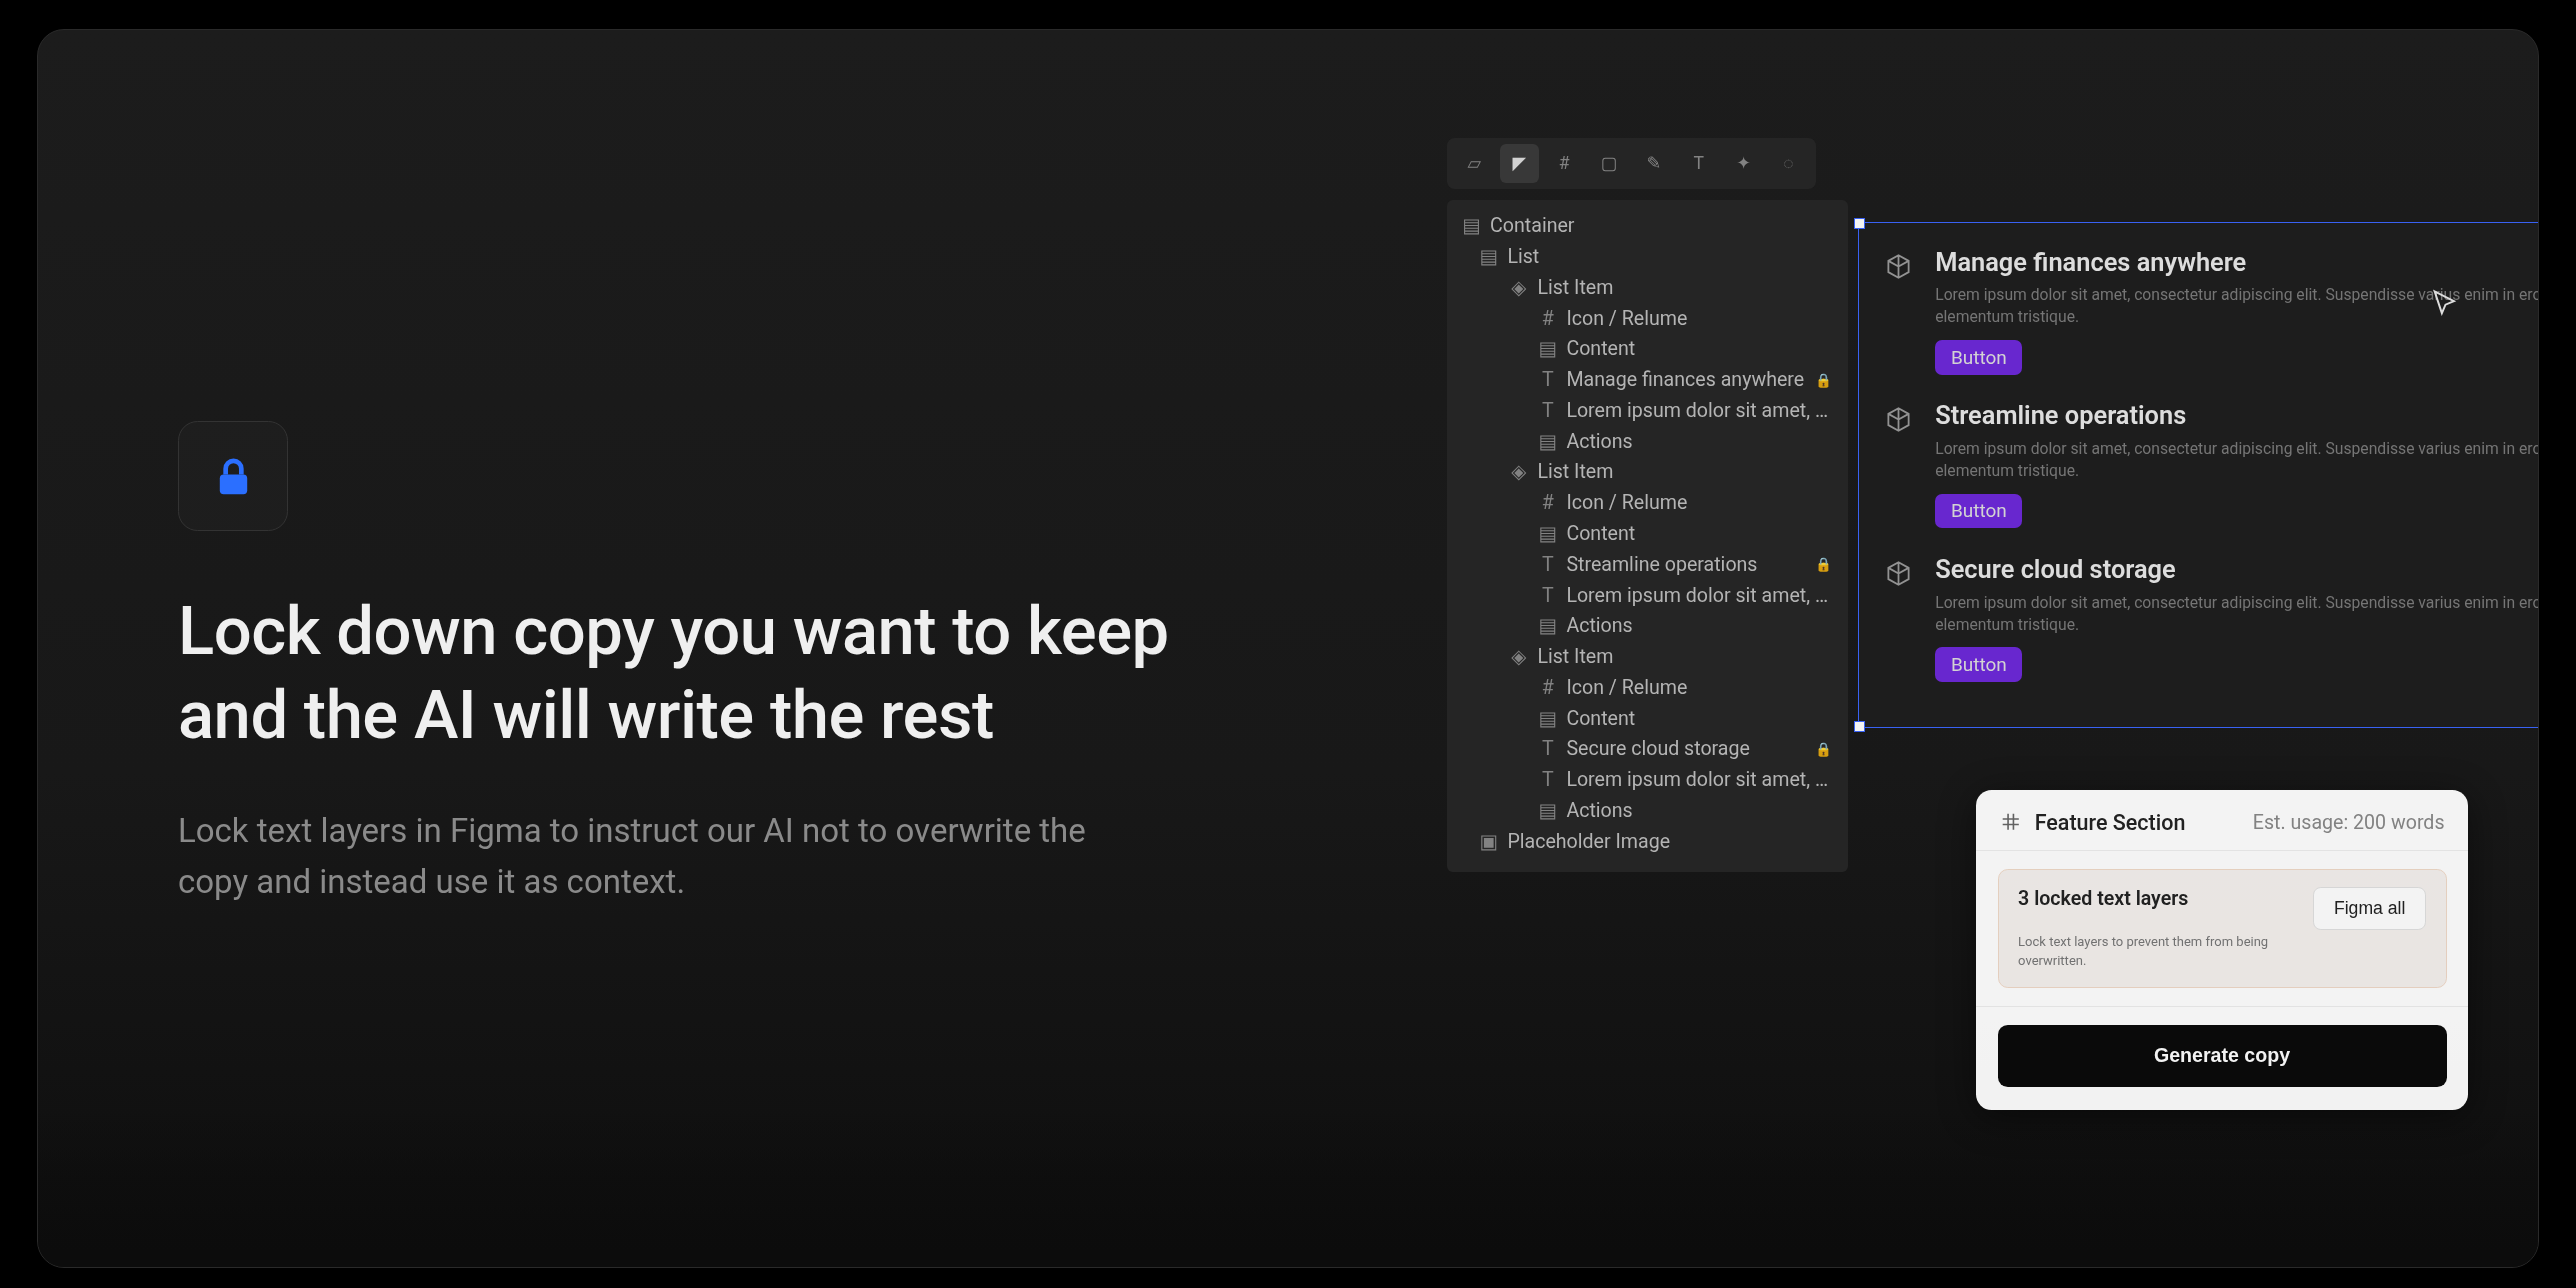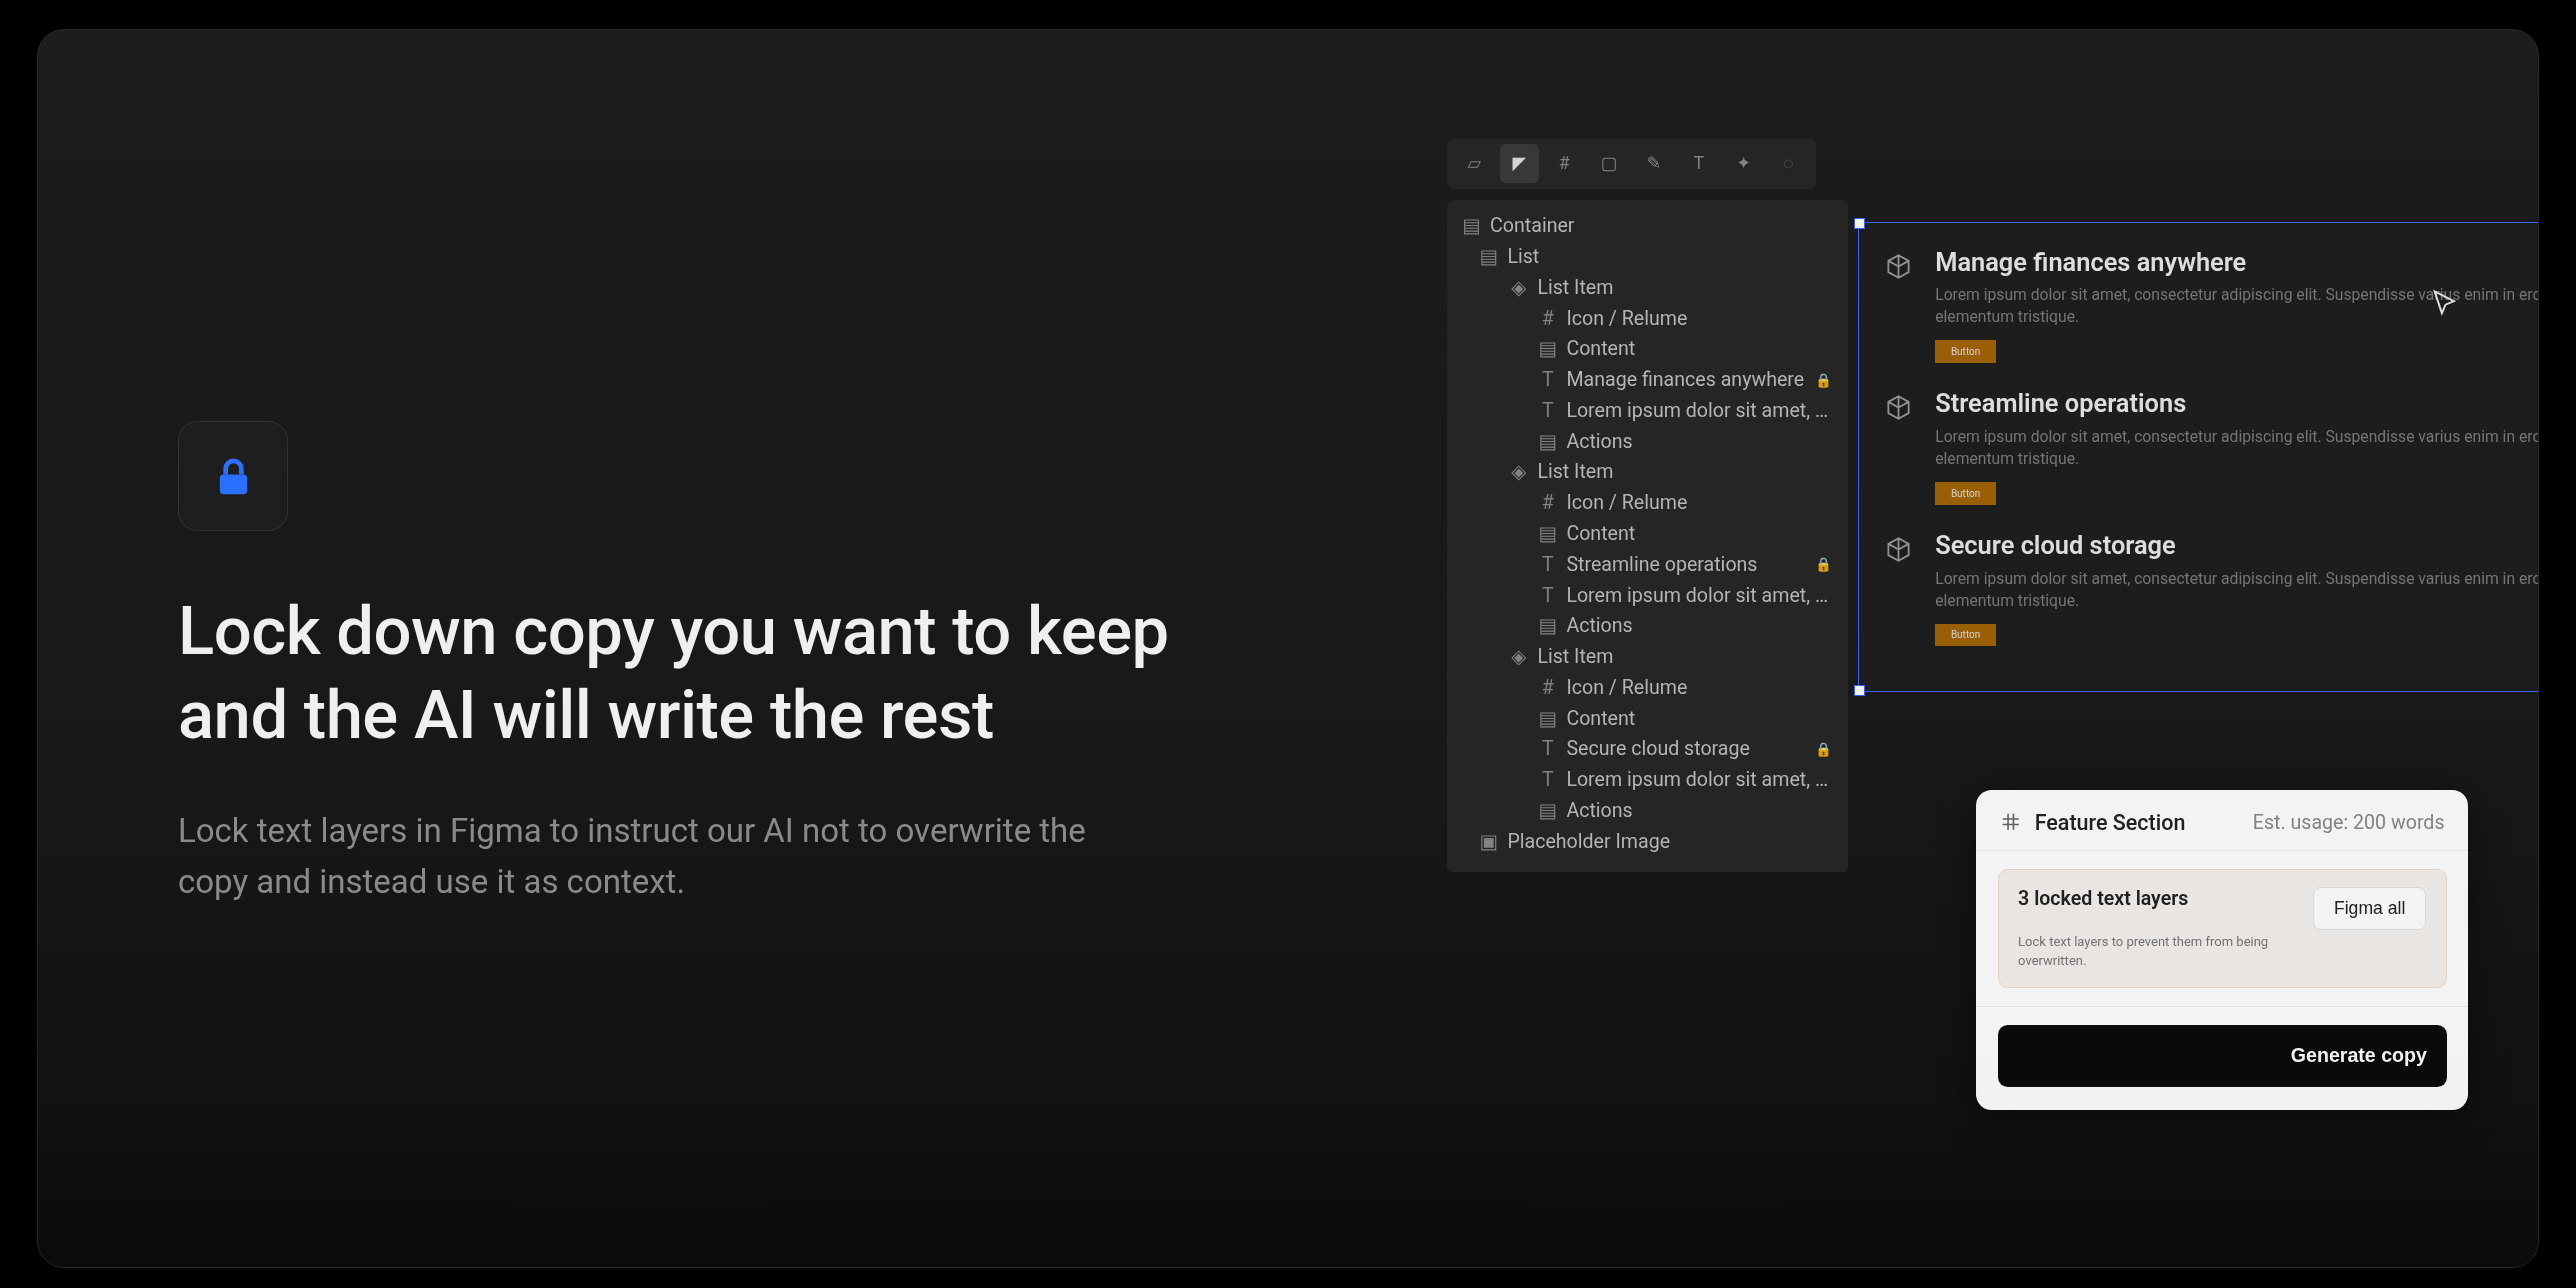--- a/index.html
+++ b/index.html
@@ -154,25 +154,25 @@
     width: 39px; height: 39px;
     flex: 0 0 39px;
     border-radius: 5.9px;
     display: flex; align-items: center; justify-content: center;
     color: #aaa;
   }
   .feat-body h3 { font-size: 25.4px; font-weight: 600; color: #e8e8e8; margin-bottom: 7.8px; }
   .feat-body p { font-size: 15.7px; line-height: 1.4; color: #7a7a7a; margin-bottom: 11.7px; }
   .feat-btn {
     display: inline-block;
-    background: #a16207;
+    background: #6d28d9;
     color: #ddd;
-    font-size: 10px;
+    font-size: 19px;
     padding: 5.9px 15.7px;
-    border-radius: 0;
+    border-radius: 7px;
   }
 
   
   .cursor {
     position: absolute;
     left: 984px;
     top: 151px;
     color: #ddd;
   }
 
@@ -229,21 +229,20 @@
   .gen-btn {
     width: 100%;
     background: #0a0a0a;
     color: #fff;
     border: none;
     border-radius: 9.8px;
     padding: 19.6px;
     font-size: 19.6px;
     font-weight: 600;
     cursor: pointer;
-    text-align: right;
   }
 
   .fade-bottom {
     position: absolute;
     left: 0; right: 0; bottom: 0;
     height: 157px;
     background: linear-gradient(180deg, rgba(14,14,14,0) 0%, #0c0c0c 90%);
     pointer-events: none;
   }
 </style>

